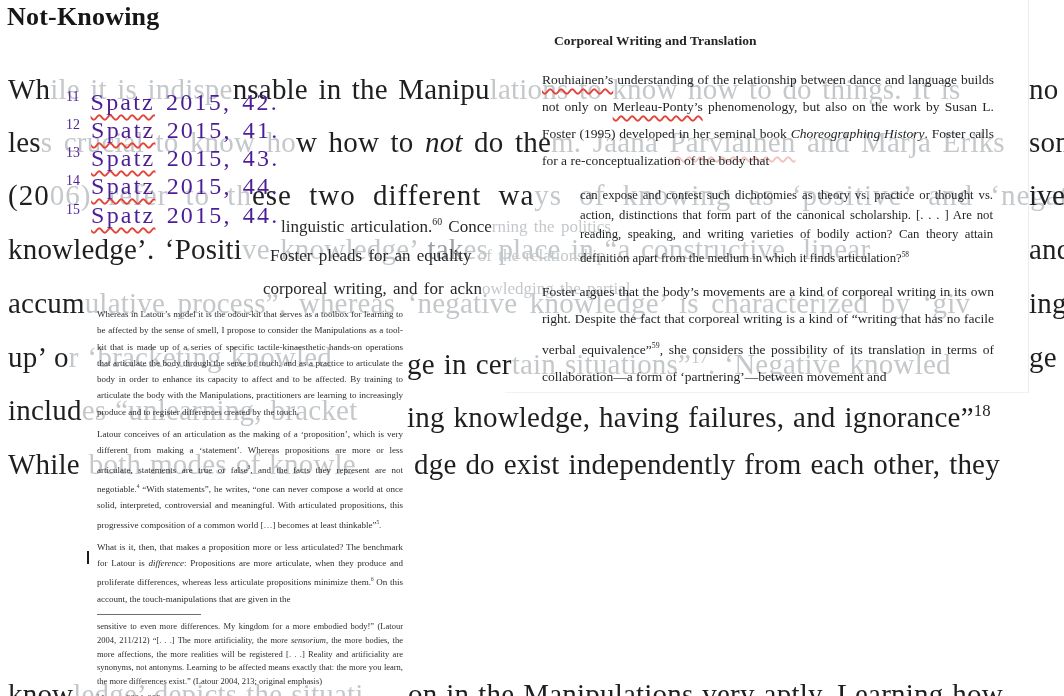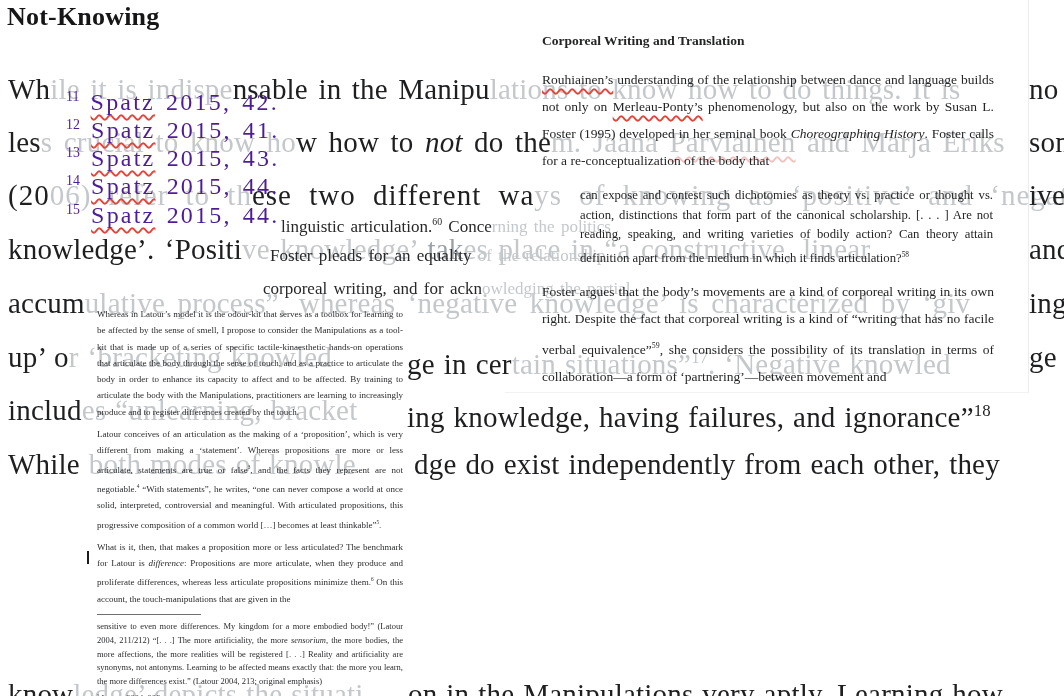--- a/index.html
+++ b/index.html
@@ -31,21 +31,21 @@
   .m1{left:281px;top:216px}.m2{left:270px;top:246px}.m3{left:263px;top:279px}
 
   
   .tt{position:absolute;left:66px;white-space:nowrap;font-size:24px;letter-spacing:2.2px;
       word-spacing:3px;color:#4c1d95;z-index:6;}
   .t1{top:89px}.t2{top:117px}.t3{top:145px}.t4{top:173px}.t5{top:202px}
 
   
   .panel-content{position:absolute;left:542px;top:33px;width:452px;color:#242526;
       font-size:13.5px;text-align:justify;z-index:6;}
-  .ph{font-weight:bold;font-size:13.5px;margin:0 0 17px;text-align:left;}
+  .ph{font-weight:bold;font-size:13.5px;margin:0 12px 17px;text-align:left;}
   .pp{margin:0 0 12px;line-height:27px;}
   .pq{margin:2px 1px 10px 38px;line-height:19.5px;font-size:12.7px;text-align:justify;}
 
   
   .popup-content{position:absolute;left:97px;top:306px;width:306px;font-size:9px;
       line-height:16.3px;text-align:justify;color:#2b2c2e;z-index:6;}
   .up{margin:0 0 6px;}
   .fnsep{width:104px;border-top:1px solid #6f6f6f;margin:7px 0 5px;}
   .fn{margin:0;font-size:8.5px;line-height:13.8px;}
 

